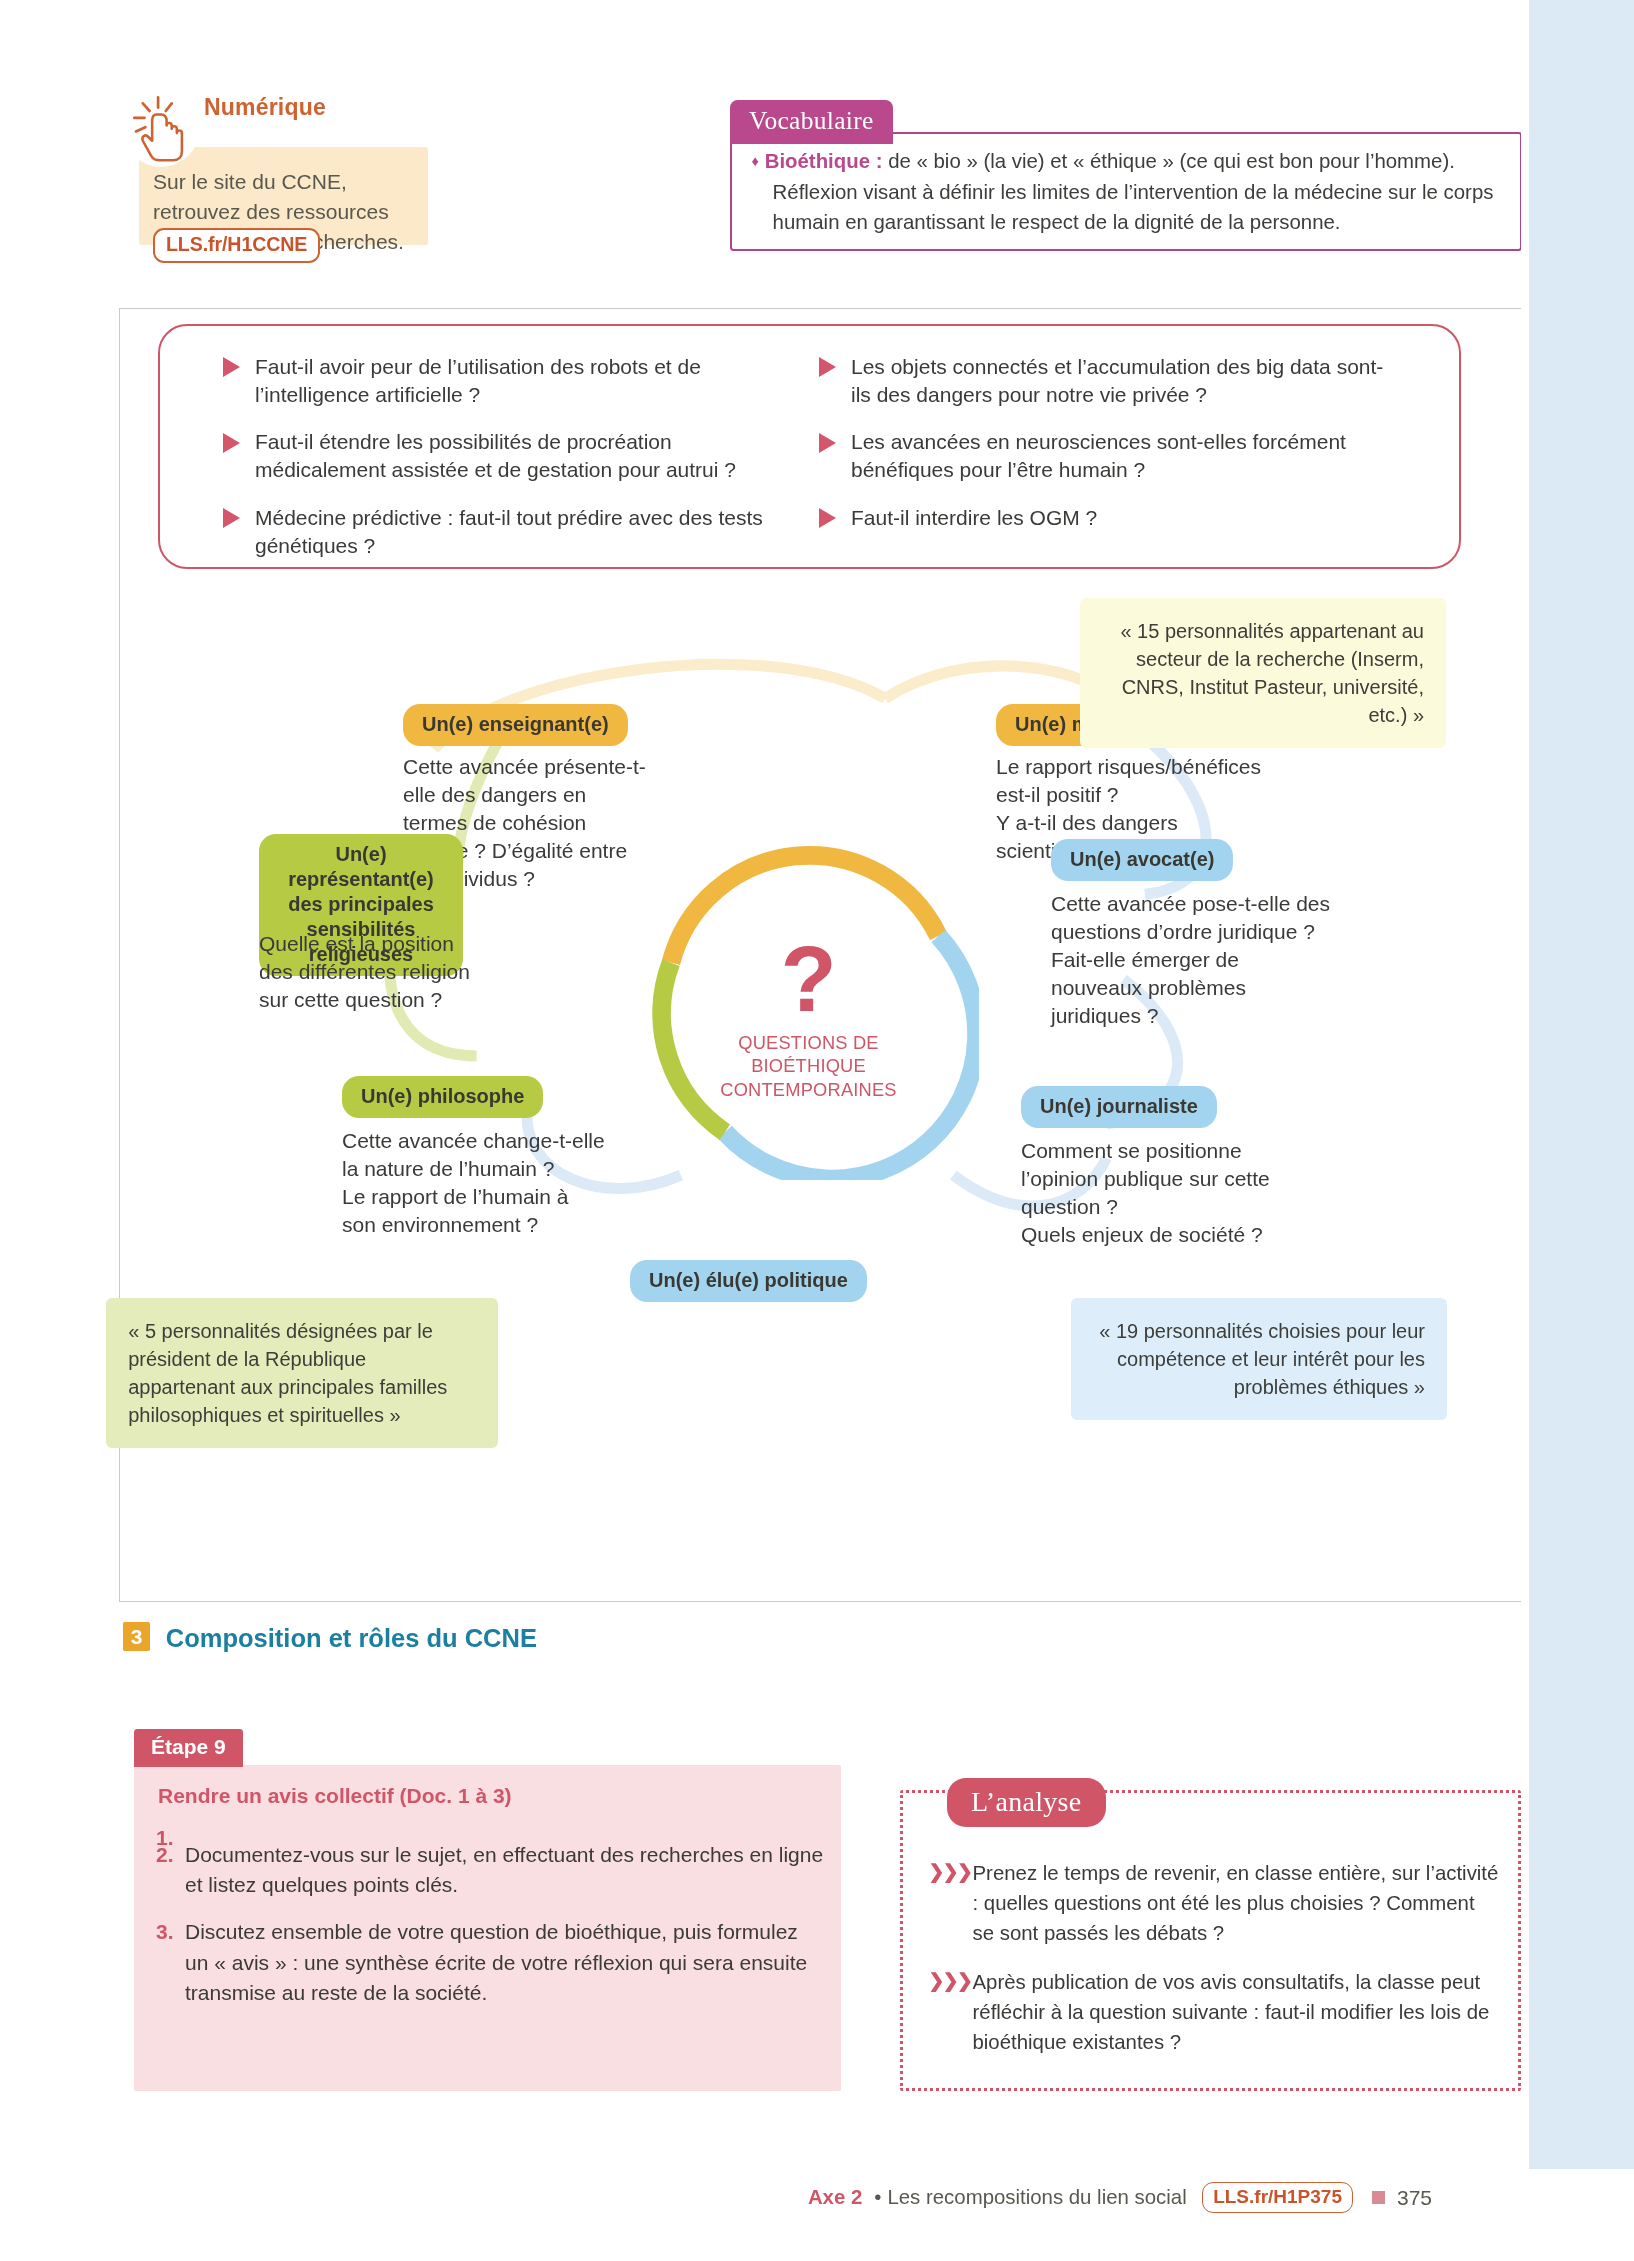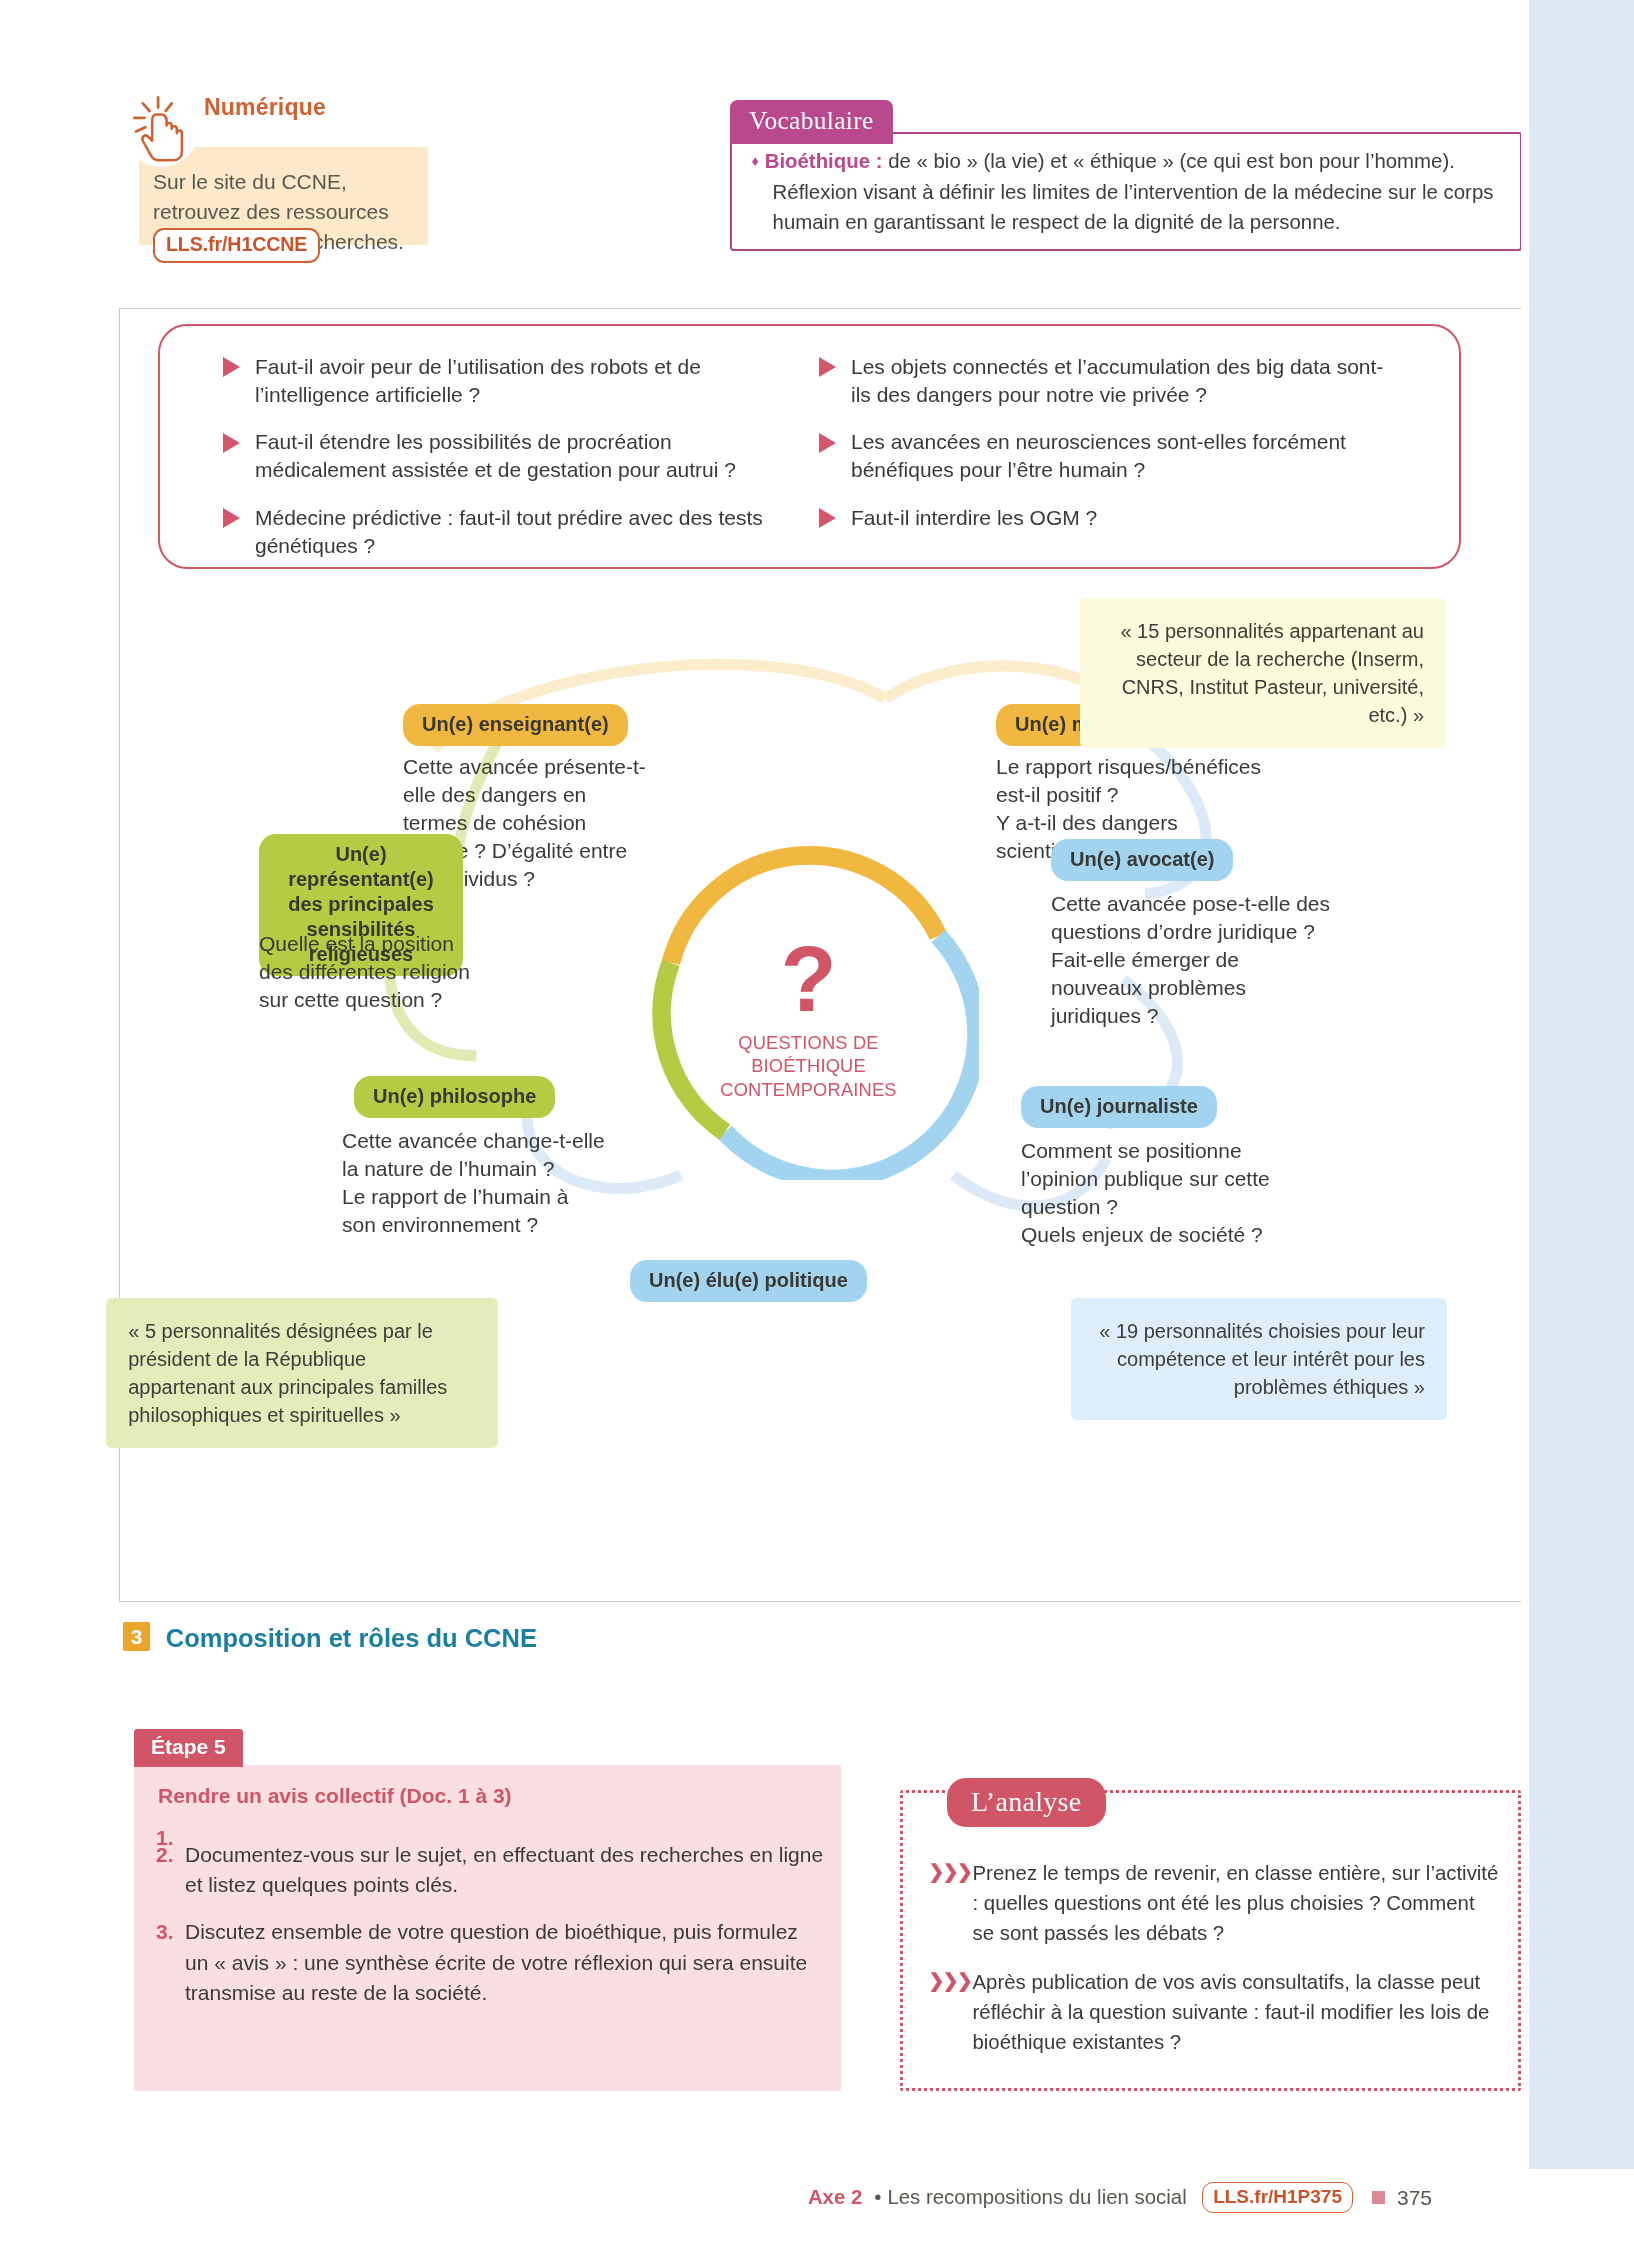--- a/index.html
+++ b/index.html
@@ -333,21 +333,21 @@
     <div class="pill yellow" style="left:877px; top:125px;">Un(e) médecin</div>
     <div class="role-text" style="left:877px; top:174px; width:272px; white-space:pre-line;">Le rapport risques/bénéfices est-il positif ?
 Y a-t-il des dangers scientifiques ?</div>
 
     <div class="pill green multi" style="left:140px; top:255px; width:204px;">Un(e) représentant(e) des principales sensibilités religieuses</div>
     <div class="role-text" style="left:140px; top:351px; width:221px;">Quelle est la position des différentes religion sur cette question ?</div>
 
     <div class="pill blue" style="left:932px; top:260px;">Un(e) avocat(e)</div>
     <div class="role-text" style="left:932px; top:311px; width:281px;">Cette avancée pose-t-elle des questions d’ordre juridique ? Fait-elle émerger de nouveaux problèmes juridiques ?</div>
 
-    <div class="pill green" style="left:223px; top:497px;margin-left:12px;">Un(e) philosophe</div>
+    <div class="pill green" style="left:223px; top:497px;">Un(e) philosophe</div>
     <div class="role-text" style="left:223px; top:548px; width:264px; white-space:pre-line;">Cette avancée change-t-elle la nature de l’humain ?
 Le rapport de l’humain à son environnement ?</div>
 
     <div class="pill blue" style="left:902px; top:507px;">Un(e) journaliste</div>
     <div class="role-text" style="left:902px; top:558px; width:264px; white-space:pre-line;">Comment se positionne l’opinion publique sur cette question ?
 Quels enjeux de société ?</div>
 
     <div class="pill blue" style="left:511px; top:681px;">Un(e) élu(e) politique</div>
 
     <div class="quote cream" style="left:961px; top:-12px; width:366px;margin-top:31px;">« 15 personnalités appartenant au secteur de la recherche (Inserm, CNRS, Institut Pasteur, université, etc.) »</div>
@@ -369,21 +369,21 @@
       <div class="eitem">
         <span class="n">2.</span>
         <span>Documentez-vous sur le sujet, en effectuant des recherches en ligne et listez quelques points clés.</span>
       </div>
       <div class="eitem">
         <span class="n">3.</span>
         <span>Discutez ensemble de votre question de bioéthique, puis formulez un « avis » : une synthèse écrite de votre réflexion qui sera ensuite transmise au reste de la société.</span>
       </div>
     </div>
   </div>
-  <div class="etape-tab">Étape 5</div>
+  <div class="etape-tab">Étape 9</div>
 
   <div class="analyse">
     <div class="analyse-body">
       <div class="aitem">
         <span class="chev">❯❯❯</span>
         <span>Prenez le temps de revenir, en classe entière, sur l’activité : quelles questions ont été les plus choisies ? Comment se sont passés les débats ?</span>
       </div>
       <div class="aitem">
         <span class="chev">❯❯❯</span>
         <span>Après publication de vos avis consultatifs, la classe peut réfléchir à la question suivante : faut-il modifier les lois de bioéthique existantes ?</span>

